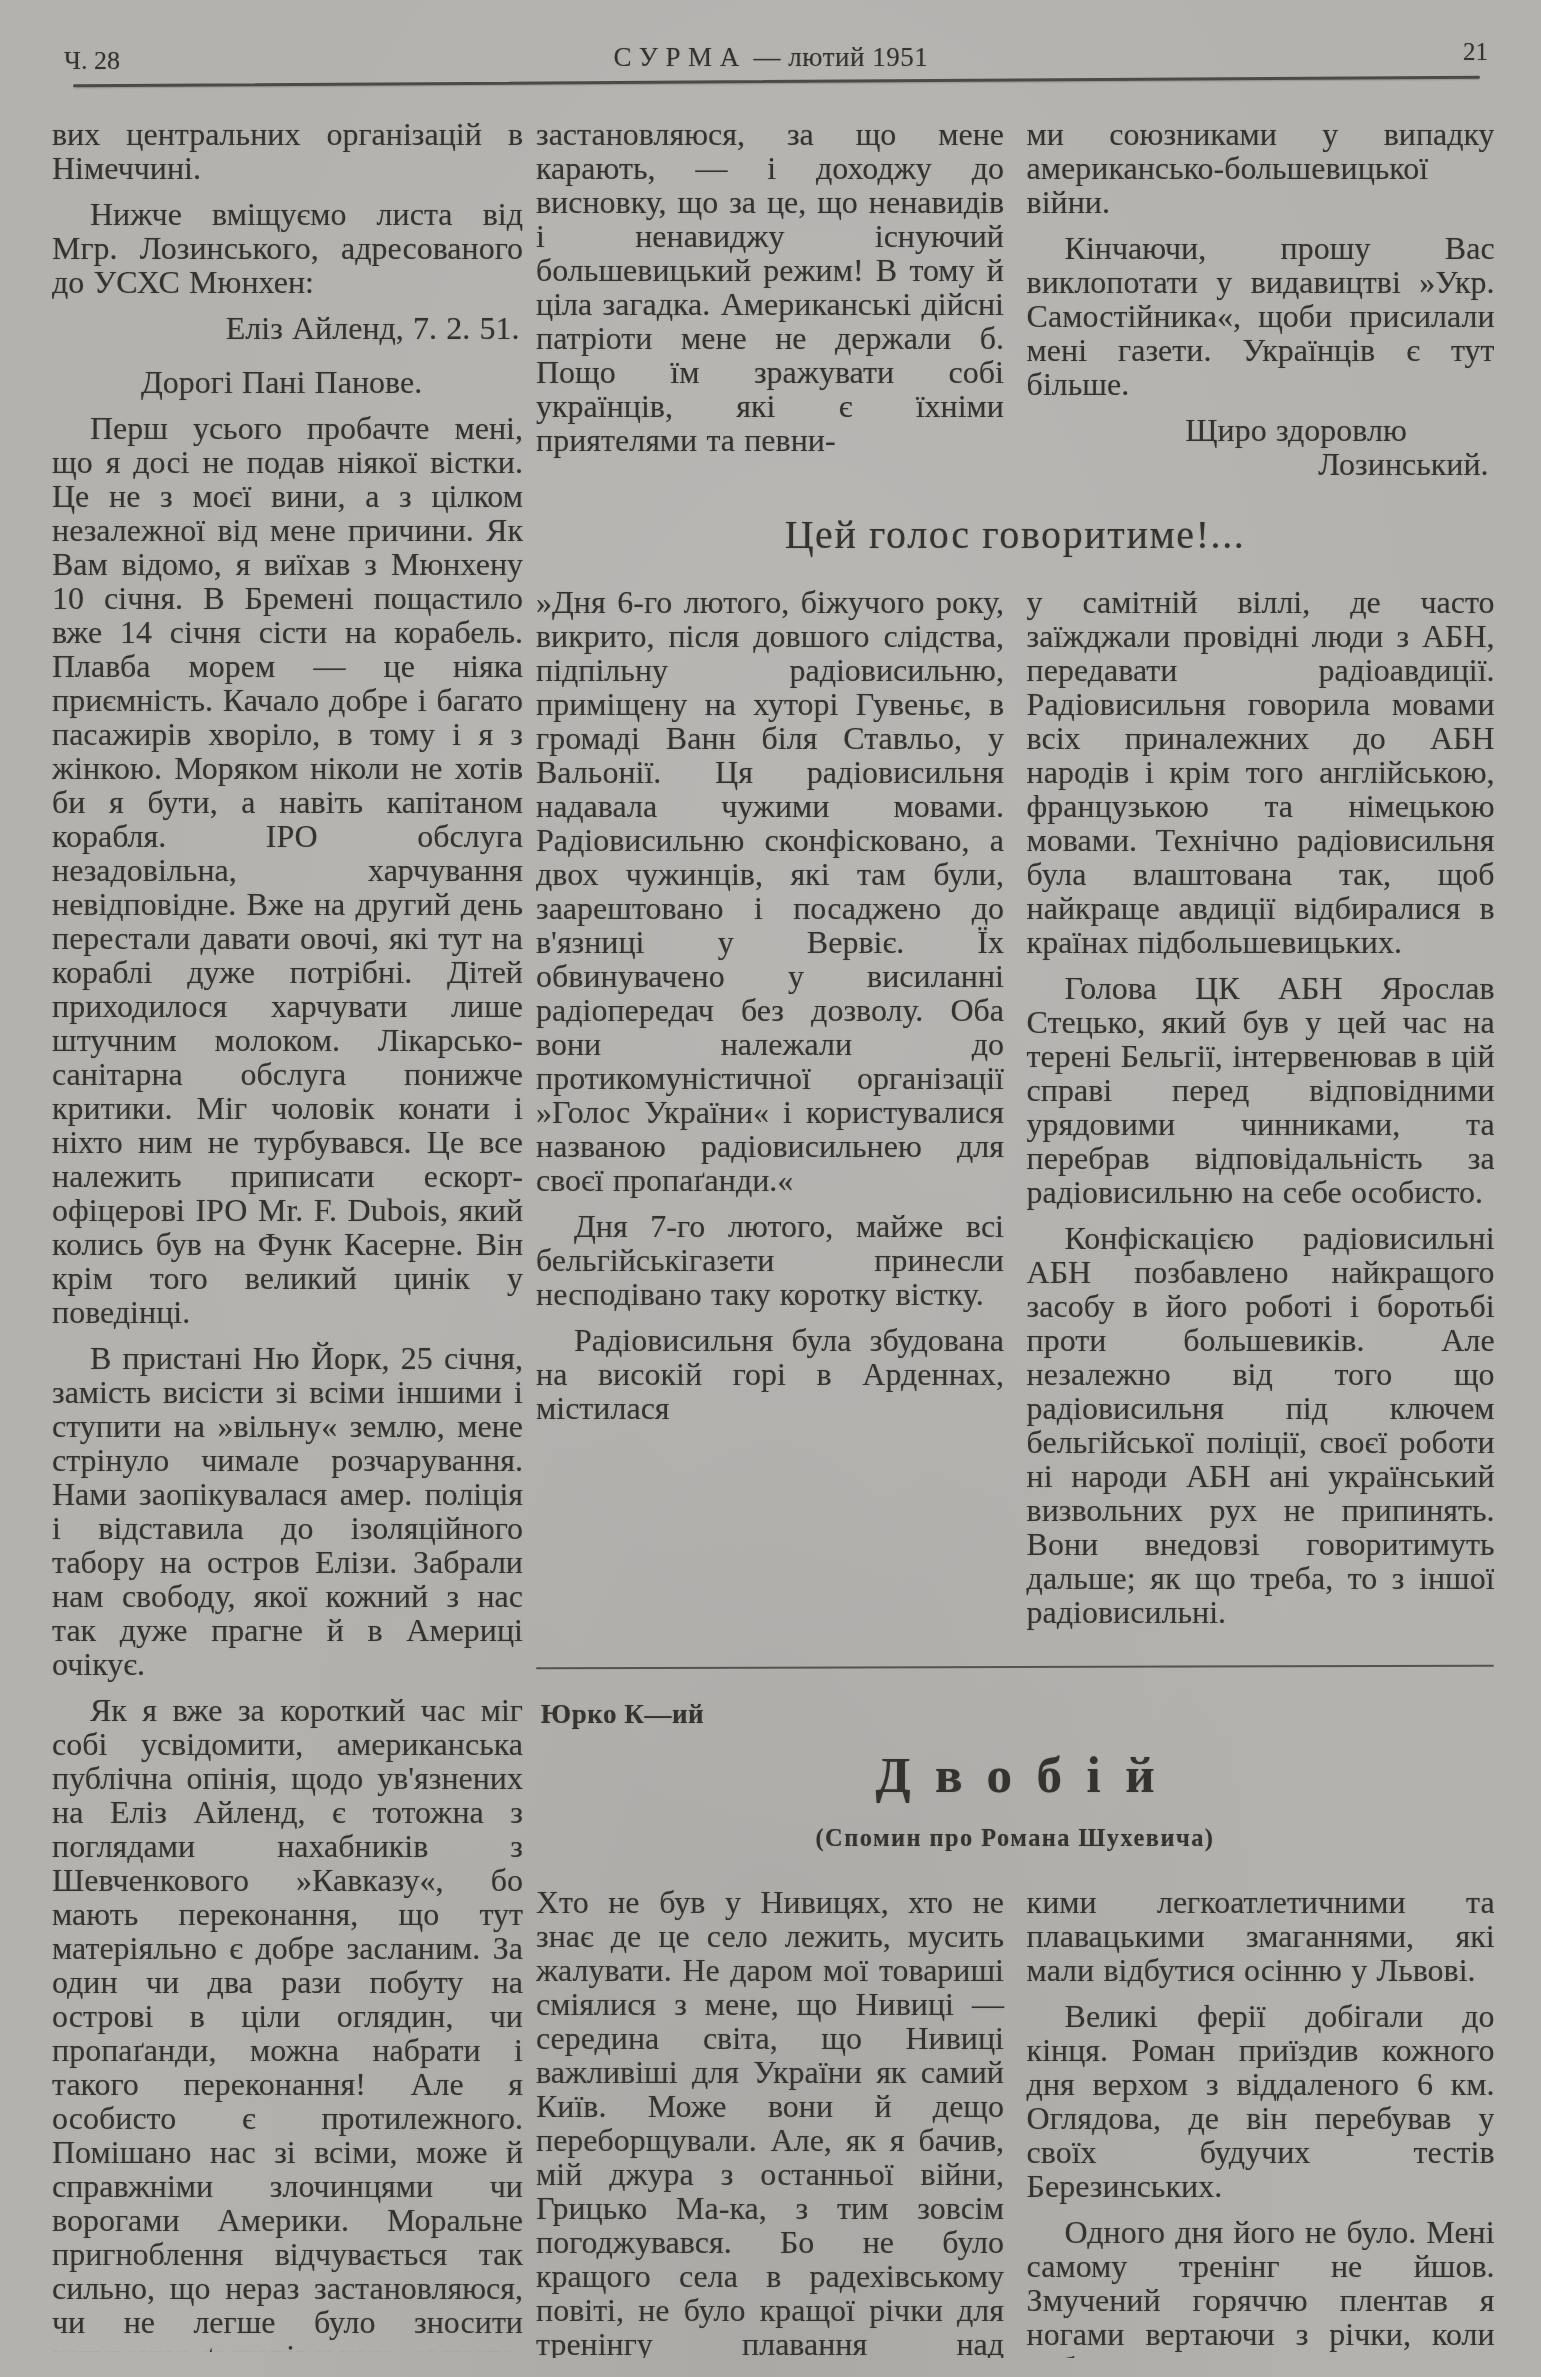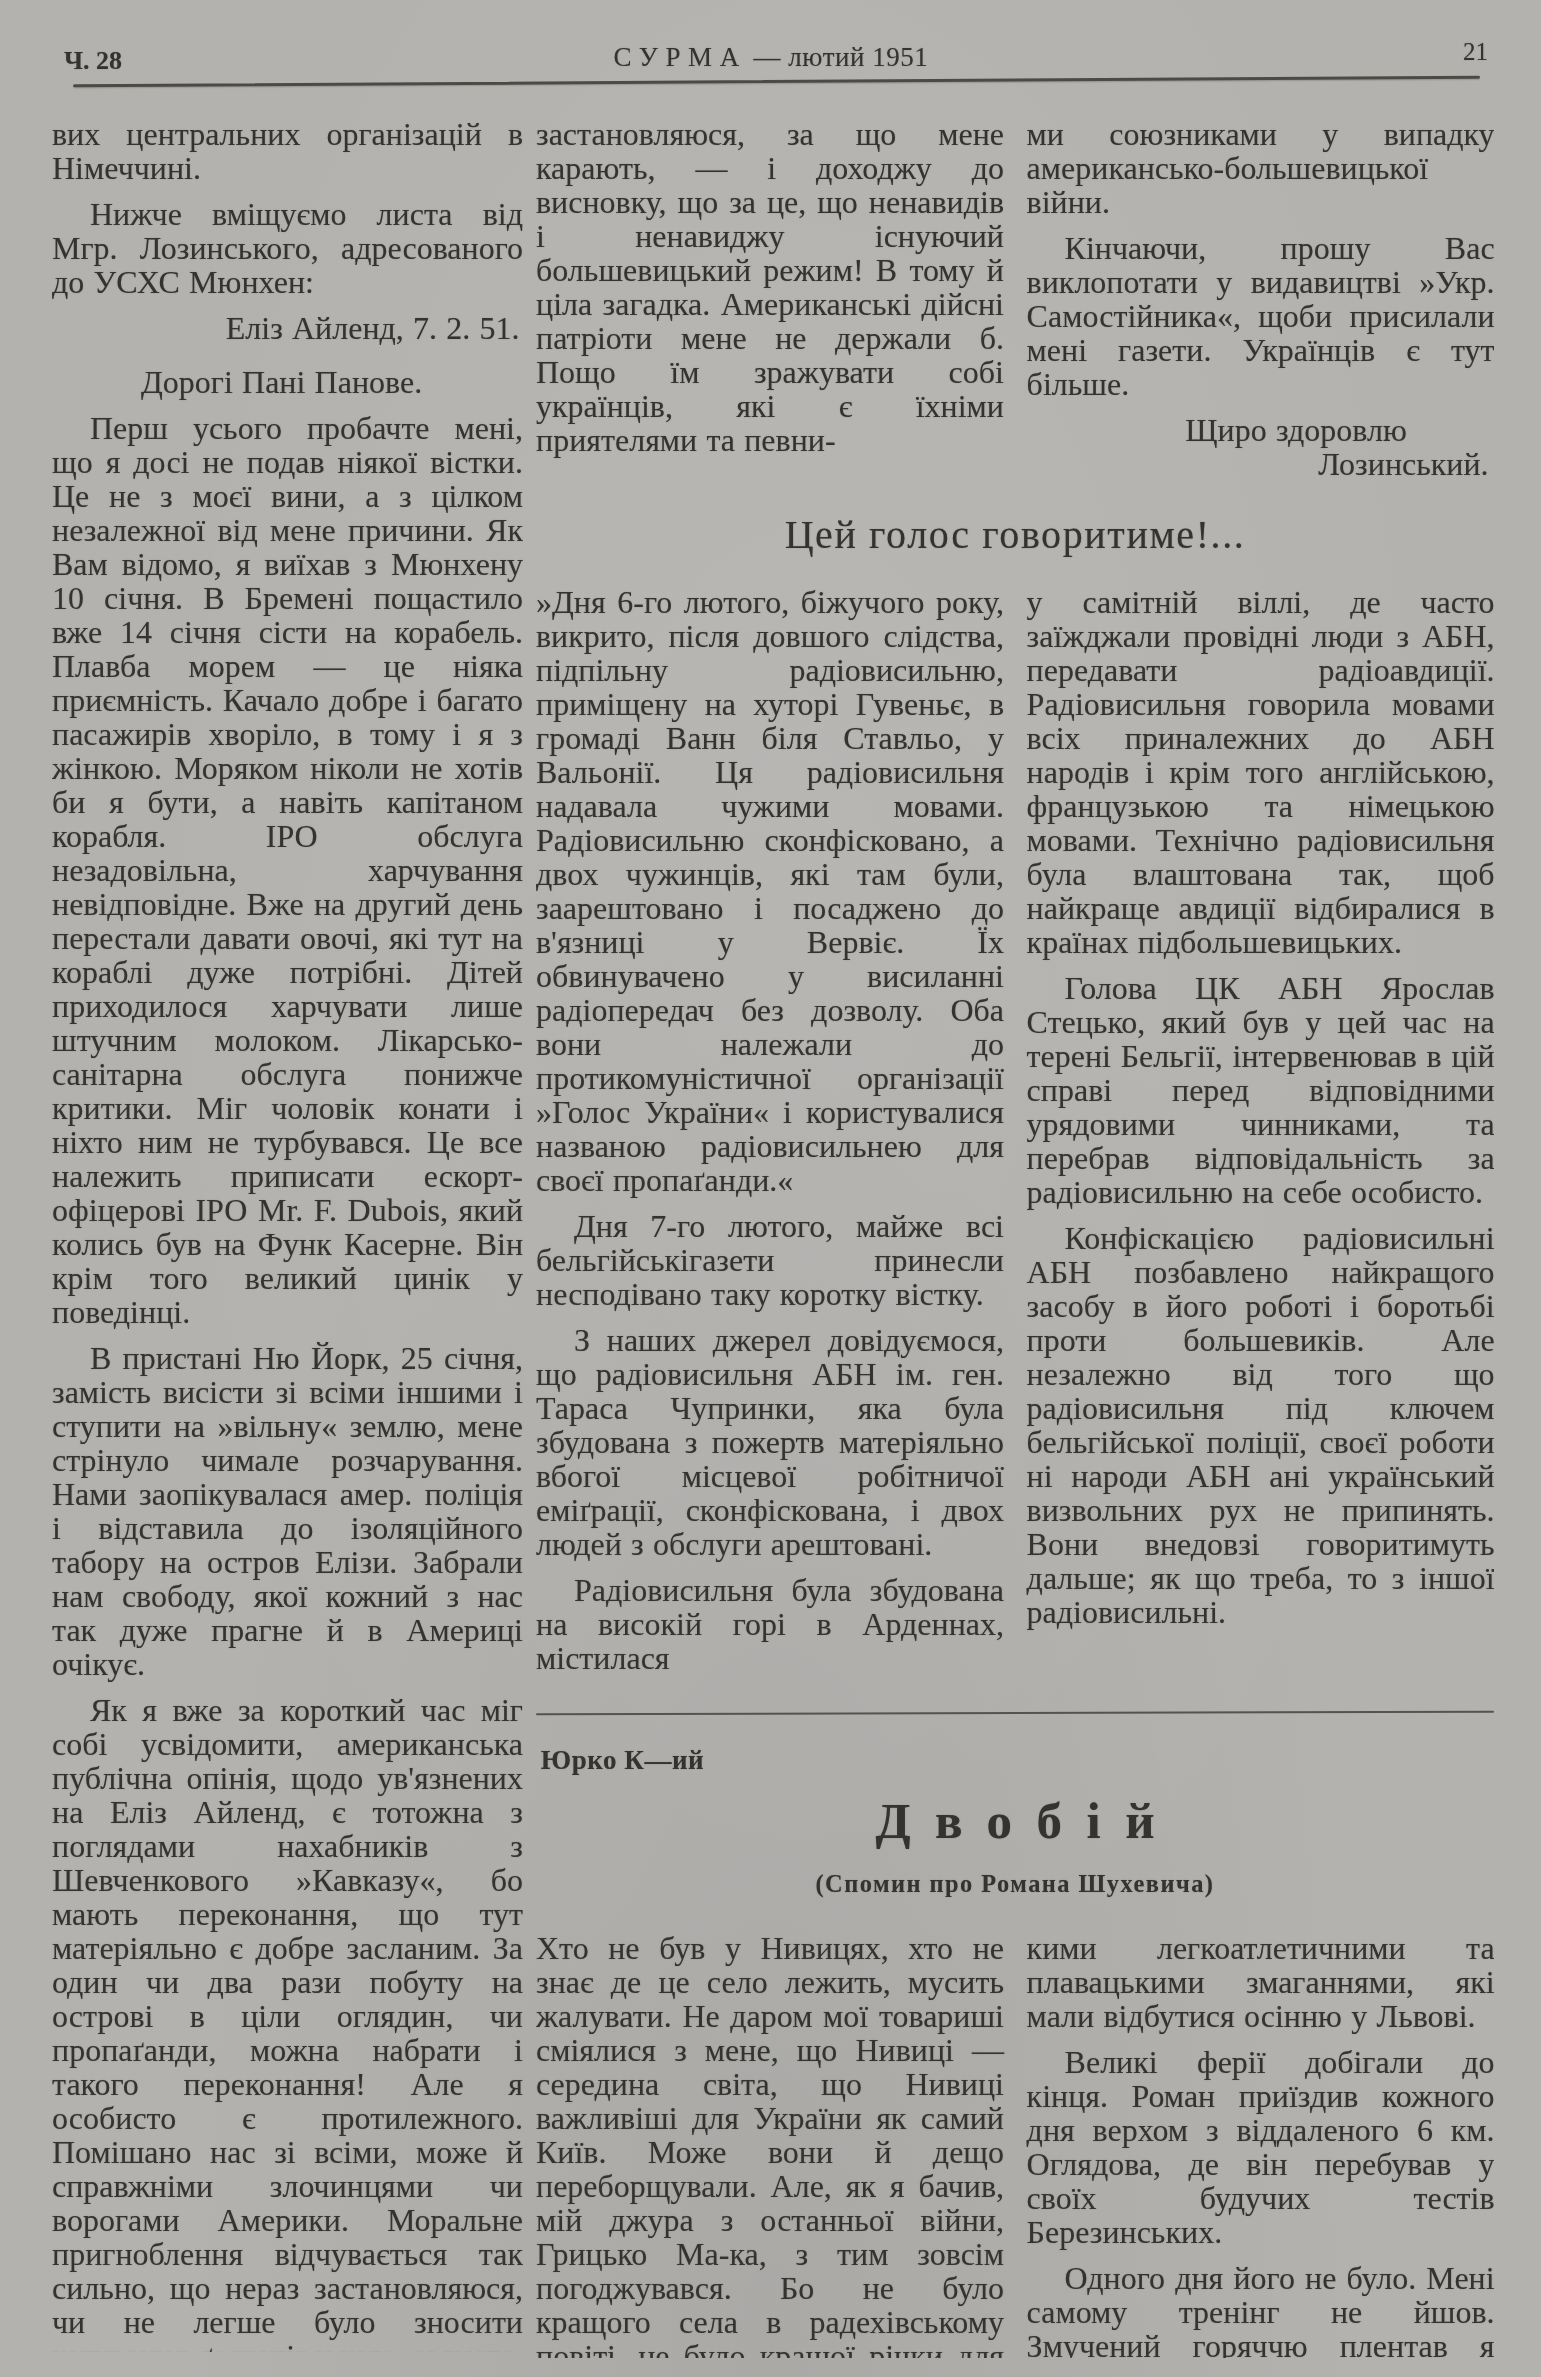--- a/index.html
+++ b/index.html
@@ -14,21 +14,21 @@
   .page{
     position:absolute;inset:0;
     background:
       radial-gradient(ellipse at 52% 38%, rgba(255,255,255,0.07), rgba(0,0,0,0.00) 60%),
       radial-gradient(ellipse at 50% 100%, rgba(0,0,0,0.05), rgba(0,0,0,0) 55%),
       #b3b2af;
   }
   .txt{ text-shadow:0 0 1.2px rgba(52,51,48,0.35); }
 
   
-  .issue{position:absolute;left:64px;top:46px;font-size:26px;font-weight:bold;}
+  .issue{position:absolute;left:64px;top:46px;font-size:26px;}
   .masthead{position:absolute;left:0;right:0;top:42px;text-align:center;font-size:27px;}
   .masthead .mh-name{letter-spacing:0.28em;}
   .masthead .mh-rest{letter-spacing:0.02em;}
   .pageno{position:absolute;right:54px;top:38px;font-size:25px;}
   .rule-top{
     position:absolute;left:73px;top:80px;width:1407px;height:3px;
     background:#4c4a45;border-radius:1.8px;transform:rotate(-0.35deg);
     box-shadow:0 1.2px 1.2px rgba(0,0,0,0.15);
   }
 
@@ -115,21 +115,20 @@
         <p class="signature-line">Лозинський.</p>
       </div>
     </div>
 
     <h1 class="headline1">Цей голос говоритиме!...</h1>
 
     <div class="two-col body-text txt row-article1">
       <div class="colA">
         <p class="no-indent">»Дня 6-го лютого, біжучого року, викрито, після довшого слідства, підпільну радіовисильню, приміщену на хуторі Гувеньє, в громаді Ванн біля Ставльо, у Вальонії. Ця радіовисильня надавала чужими мовами. Радіовисильню сконфісковано, а двох чужинців, які там були, заарештовано і посаджено до в'язниці у Вервіє. Їх обвинувачено у висиланні радіопередач без дозволу. Оба вони належали до протикомуністичної організації »Голос України« і користувалися названою радіовисильнею для своєї пропаґанди.«</p>
         <p>Дня 7-го лютого, майже всі бельгійськігазети принесли несподівано таку коротку вістку.</p>
-        <p>З наших джерел довідуємося, що радіовисильня АБН ім. ген. Тараса Чупринки, яка була збудована з пожертв матеріяльно вбогої місцевої робітничої еміґрації, сконфіскована, і двох людей з обслуги арештовані.</p>
         <p>Радіовисильня була збудована на високій горі в Арденнах, містилася</p>
       </div>
       <div class="colB">
         <p class="no-indent">у самітній віллі, де часто заїжджали провідні люди з АБН, передавати радіоавдиції. Радіовисильня говорила мовами всіх приналежних до АБН народів і крім того англійською, французькою та німецькою мовами. Технічно радіовисильня була влаштована так, щоб найкраще авдиції відбиралися в країнах підбольшевицьких.</p>
         <p>Голова ЦК АБН Ярослав Стецько, який був у цей час на терені Бельгії, інтервенював в цій справі перед відповідними урядовими чинниками, та перебрав відповідальність за радіовисильню на себе особисто.</p>
         <p>Конфіскацією радіовисильні АБН позбавлено найкращого засобу в його роботі і боротьбі проти большевиків. Але незалежно від того що радіовисильня під ключем бельгійської поліції, своєї роботи ні народи АБН ані український визвольних рух не припинять. Вони внедовзі говоритимуть дальше; як що треба, то з іншої радіовисильні.</p>
       </div>
     </div>
 
     <div class="rule-mid"></div>

